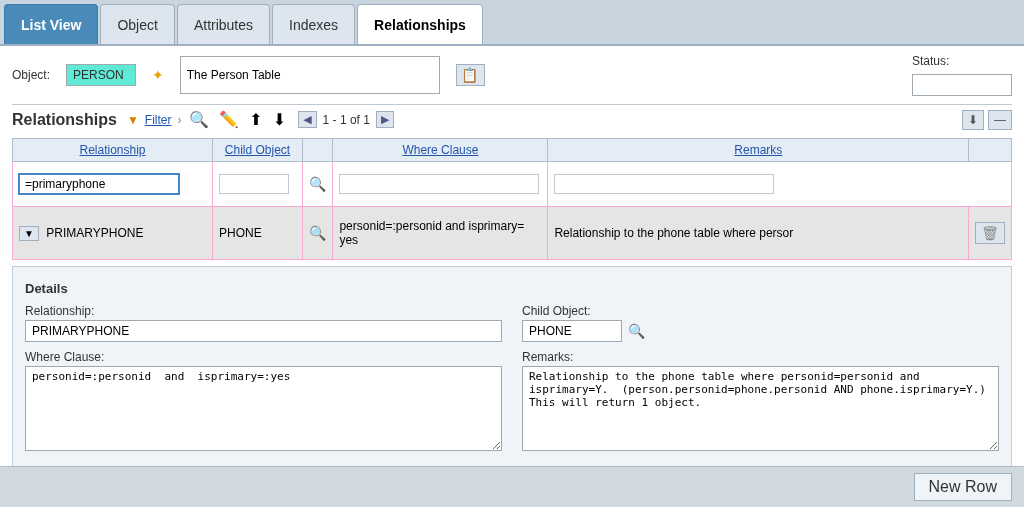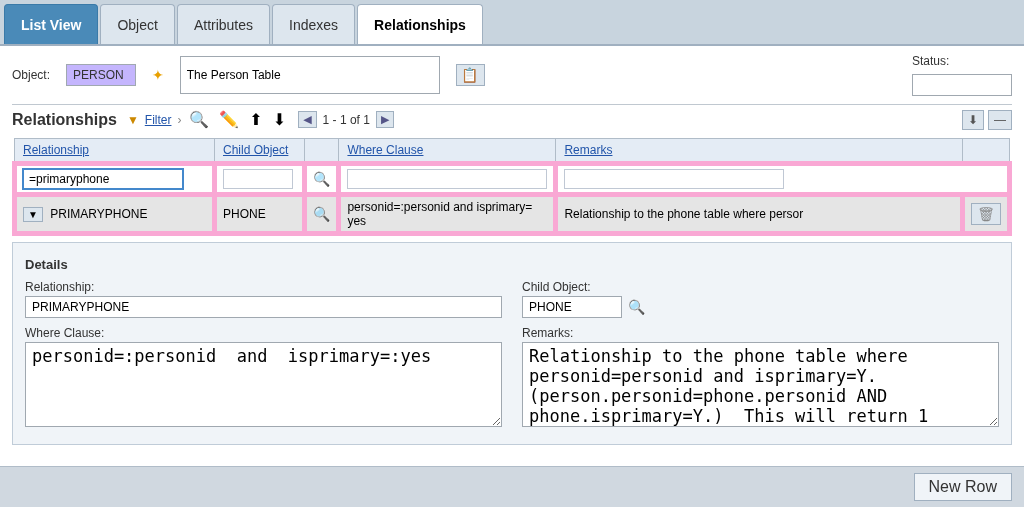--- a/index.html
+++ b/index.html
@@ -60,21 +60,21 @@
       display: flex;
       align-items: center;
       margin-bottom: 8px;
       gap: 16px;
     }
     .object-label {
       font-size: 12px;
       color: #333;
     }
     .object-value-box {
-      background: #c4b5fd;
+      background: #5eead4;
       border: 1px solid #a0a8b0;
       padding: 3px 6px;
       font-size: 12px;
       min-width: 70px;
       color: #333;
     }
     .star-icon {
       color: #e8a000;
       font-size: 14px;
     }
@@ -185,30 +185,30 @@
     
     .data-table {
       width: 100%;
       border-collapse: collapse;
       margin-bottom: 6px;
     }
     .data-table th {
       background: #e4ecf5;
       border: 1px solid #b0bcc8;
       padding: 4px 8px;
-      text-align: left;
+      text-align: center;
       font-size: 12px;
       color: #2255aa;
       text-decoration: underline;
       cursor: pointer;
       font-weight: normal;
     }
     .data-table td {
-      border: 5px solid #f9a8d4;
-      padding: 3px 6px;
+      border: 1px solid #f9a8d4;
+      padding: 12px 6px;
       font-size: 12px;
       background: #fff;
       vertical-align: middle;
     }
     .editing-row td {
       background: #fff;
     }
     .editing-input {
       border: 1px solid #4488cc;
       padding: 2px 5px;
@@ -289,21 +289,21 @@
       border: 1px solid #a0a8b0;
       padding: 3px 6px;
       font-size: 12px;
       width: 100%;
       background: #fff;
       margin-bottom: 8px;
     }
     .detail-textarea {
       border: 1px solid #a0a8b0;
       padding: 3px 6px;
-      font-size: 17px;
+      font-size: 11px;
       width: 100%;
       background: #fff;
       height: 85px;
       resize: vertical;
     }
     .child-obj-row {
       display: flex;
       align-items: center;
       gap: 6px;
       margin-bottom: 8px;

